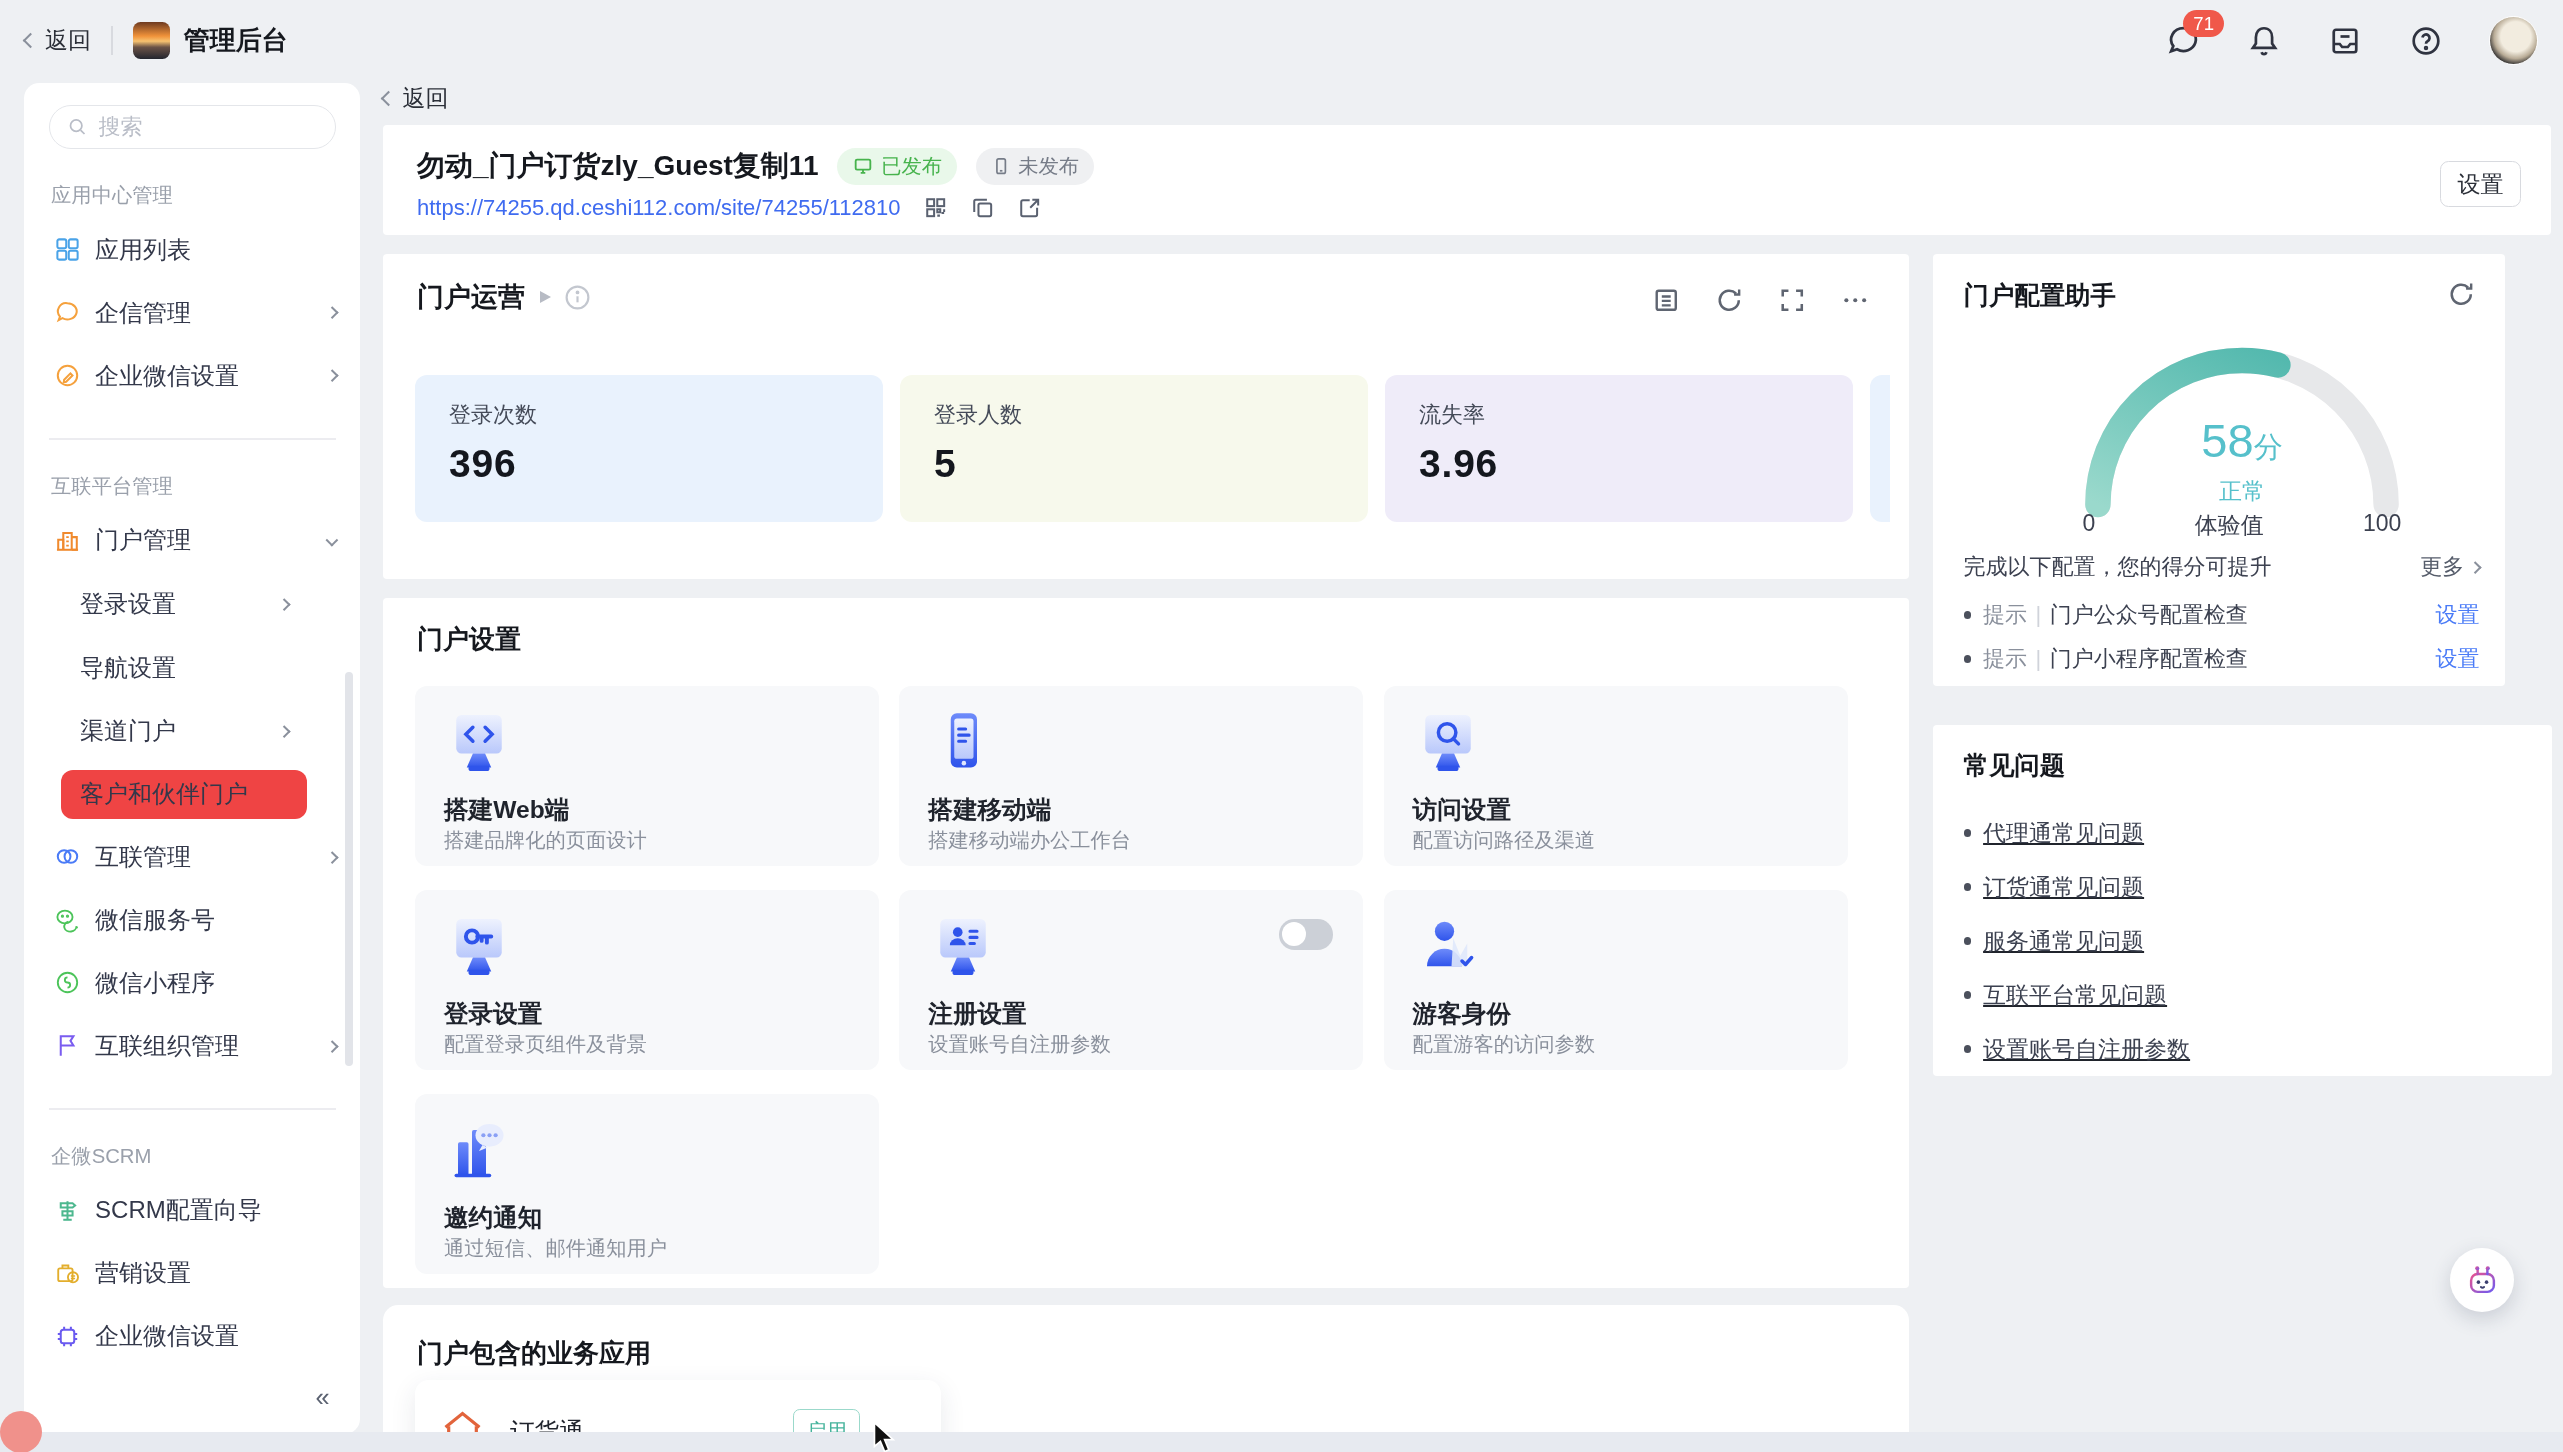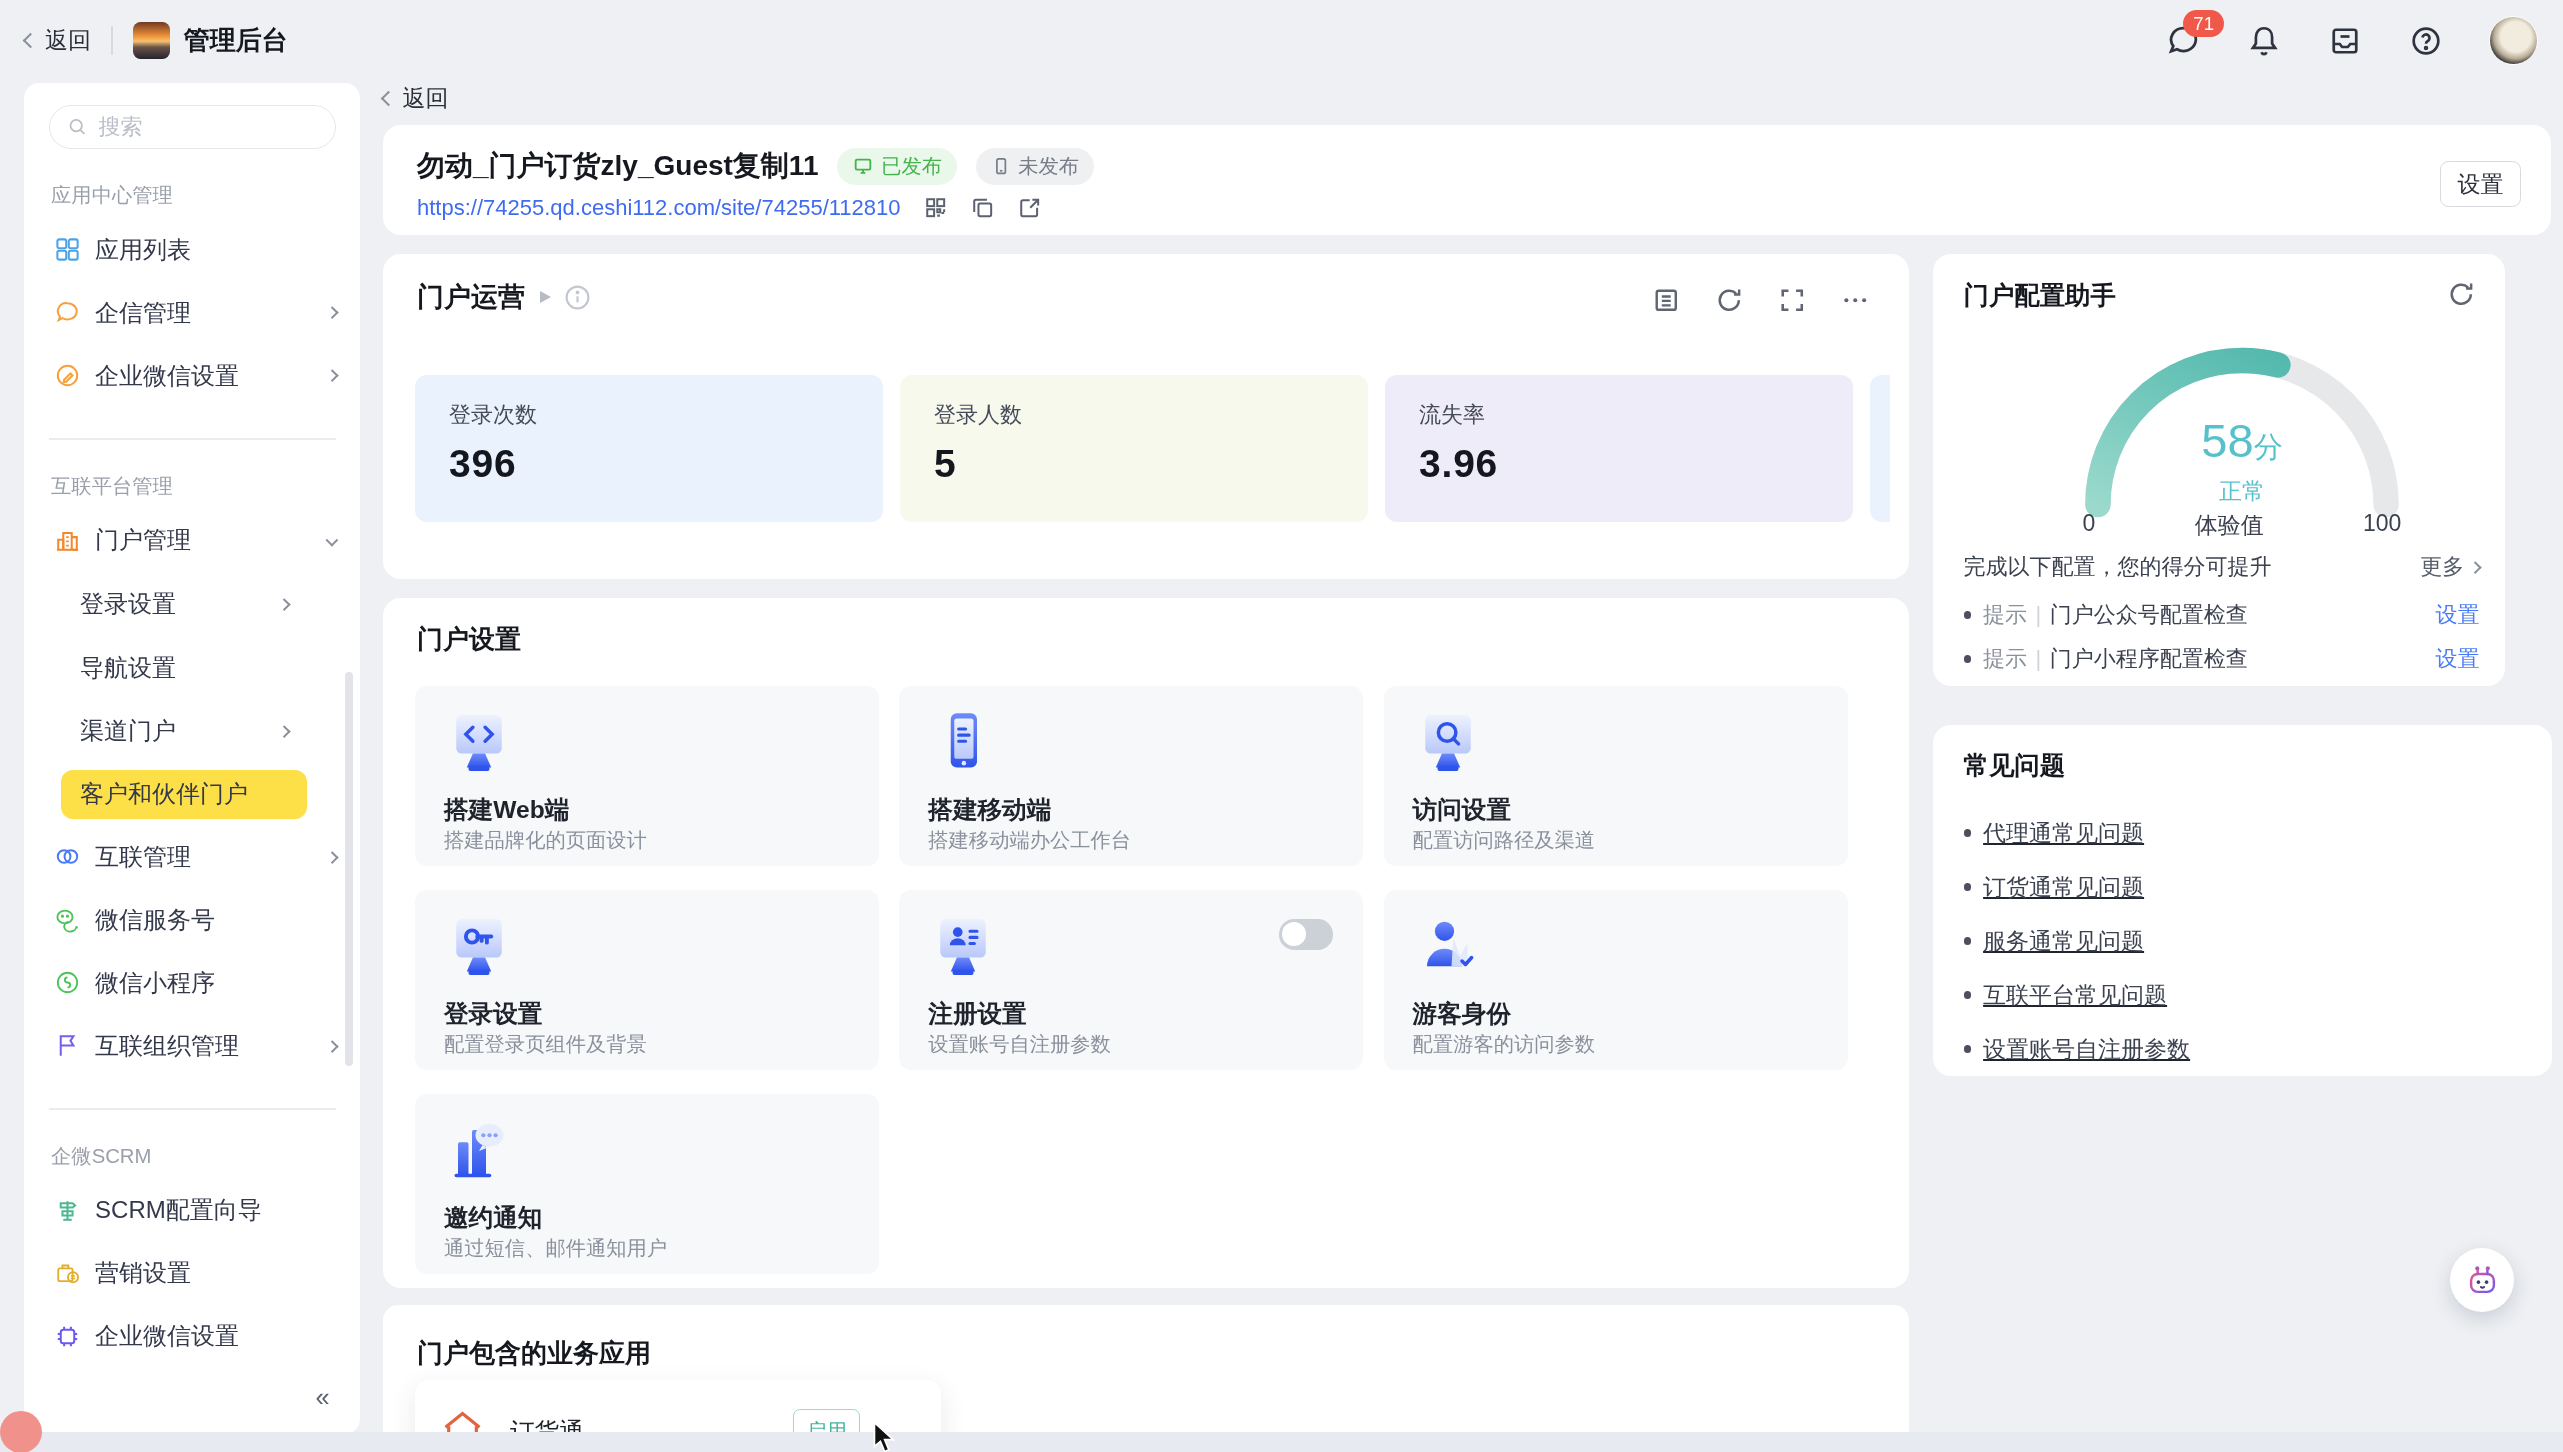--- a/index.html
+++ b/index.html
@@ -5,21 +5,21 @@
   * { margin:0; padding:0; box-sizing:border-box; }
   html,body { width:2563px; height:1453px; }
   body {
     position:relative; overflow:hidden;
     background:#eef0f3;
     font-family:"Liberation Sans","DejaVu Sans",sans-serif;
     color:#20242c;
     -webkit-font-smoothing:antialiased;
   }
   .abs { position:absolute; }
-  .card { background:#fff; border-radius:18px; }
+  .card { background:#fff; border-radius:4px; }
 
   
   .topbar { left:0; top:0; width:2563px; height:81px; display:flex; align-items:center; padding:0 25.4px; }
   .back-link { display:flex; align-items:center; gap:8.5px; font-size:23px; color:#2b2f38; cursor:pointer; }
   .chev { width:11px; height:11px; border-top:2.5px solid #8a909c; border-right:2.5px solid #8a909c; display:inline-block; }
   .chev.left { transform:rotate(225deg); }
   .chev.right { transform:rotate(45deg); }
   .chev.down { transform:rotate(135deg); }
   .chev.small { width:8.5px; height:8.5px; border-width:2px; }
   .tb-divider { width:1.7px; height:29px; background:#d8dadf; margin:0 20.3px; }
@@ -38,21 +38,21 @@
     padding:22px 24px 17px 25.4px; overflow:hidden; }
   .search-box { display:flex; align-items:center; gap:10.2px; height:44px; border:1.7px solid #e4e6ea; border-radius:22px; padding:0 17px; }
   .search-box input { border:none; outline:none; font-size:22px; width:100%; color:#2b2f38; background:transparent; font-family:inherit; }
   .search-box input::placeholder { color:#b9bdc7; }
   .side-label { font-size:20.3px; color:#9aa0ab; margin:32px 0 17px 1.7px; }
   .side-item { display:flex; align-items:center; height:47px; margin-bottom:16px; padding-left:5.1px; font-size:24px; color:#33384a; cursor:pointer; }
   .side-item .ic { width:27px; height:27px; margin-right:13.6px; flex:0 0 27px; }
   .side-item .grow { flex:1; }
   .side-sub { display:flex; align-items:center; height:49px; margin-bottom:14.4px; margin-left:12px; width:246px;
     padding-left:18.6px; font-size:24px; color:#33384a; border-radius:12px; cursor:pointer; }
-  .side-sub.active { background:#fde047; }
+  .side-sub.active { background:#ef4444; }
   .side-divider { height:1.7px; background:#ececf0; margin:39px 0 0 0; }
   .collapse-btn { position:absolute; right:30.5px; bottom:22px; font-size:25.4px; color:#5a6170; cursor:pointer; }
   .side-scrollbar { position:absolute; right:6.8px; top:589px; width:8.5px; height:394px; border-radius:4.2px; background:#e2e4e9; }
 
   
   .content-back { left:383px; top:83px; display:flex; align-items:center; gap:8.5px; font-size:23px; color:#2b2f38; cursor:pointer; }
   .header-card { left:383px; top:125px; width:2168px; height:110px; }
   .hc-titlerow { position:absolute; left:34px; top:22px; display:flex; align-items:center; gap:18.6px; }
   .hc-title { font-size:28px; font-weight:bold; color:#15181e; }
   .badge { display:flex; align-items:center; gap:6.8px; height:37px; border-radius:18.6px; padding:0 15.3px; font-size:20.3px; }

